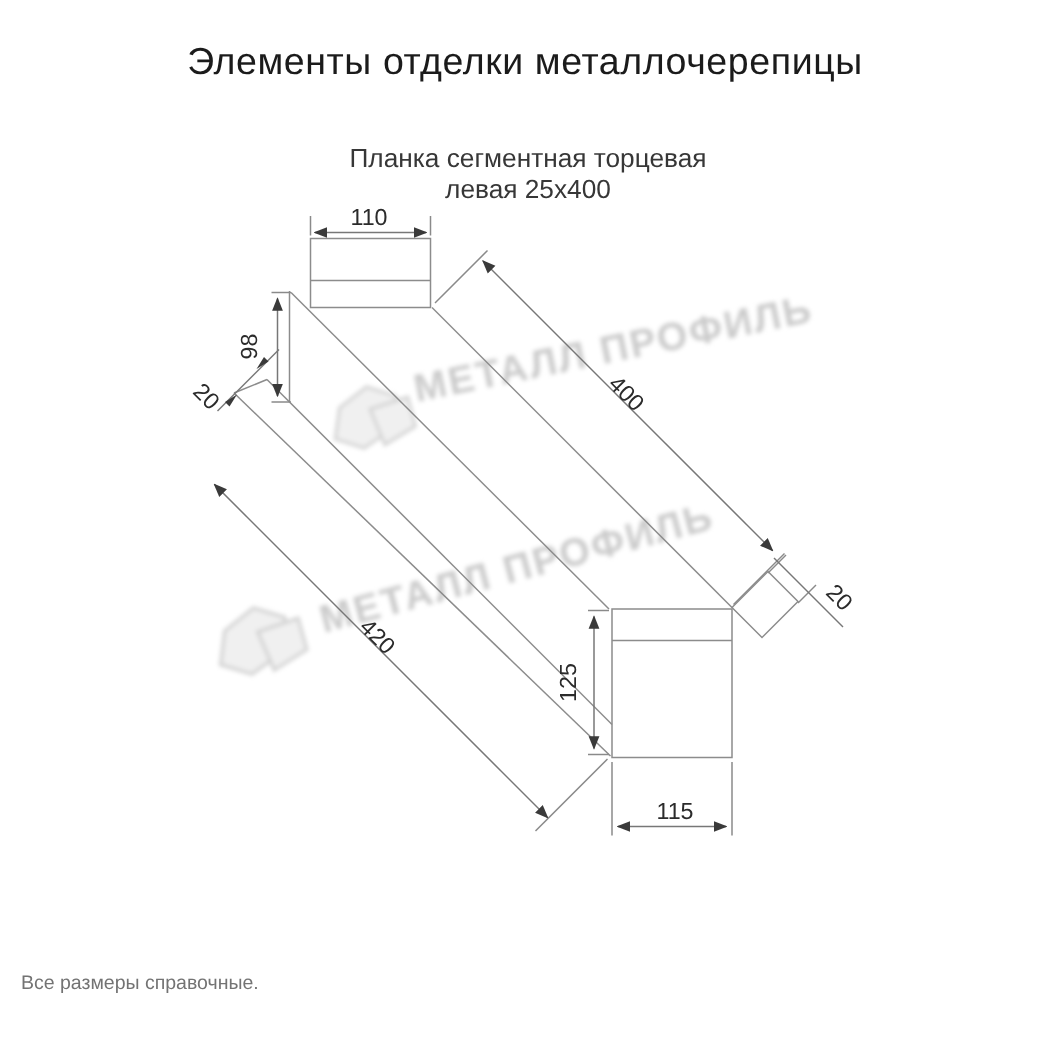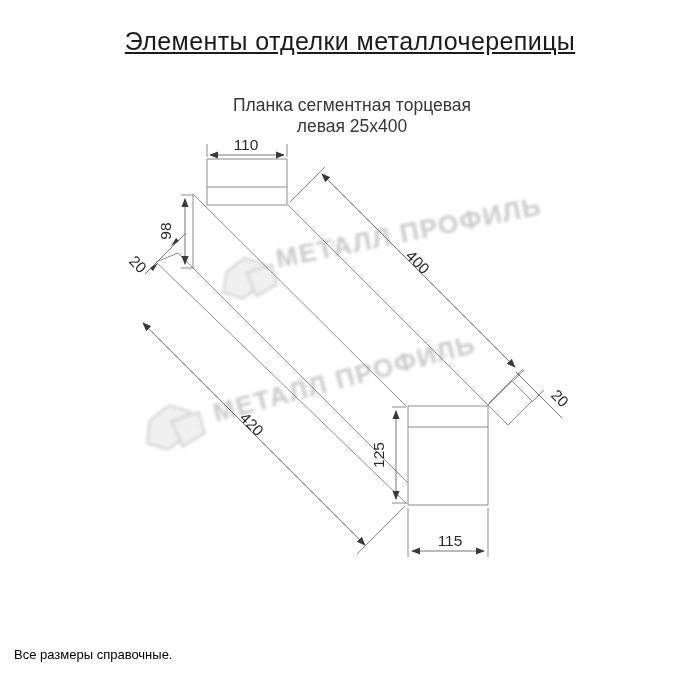--- a/index.html
+++ b/index.html
@@ -4,29 +4,28 @@
 <style>
   html,body{margin:0;padding:0;}
   body{
     width:700px;height:700px;position:relative;background:#ffffff;
     font-family:"Liberation Sans", sans-serif;overflow:hidden;
   }
   .page-title{
     position:absolute;top:27px;left:0;width:700px;
     text-align:center;font-size:25px;letter-spacing:0.4px;
     color:#1b1b1b;
-    text-decoration:underline;
   }
   .subtitle{
     position:absolute;top:95px;left:0;width:704px;
     text-align:center;font-size:17.5px;line-height:21px;color:#373737;
   }
   .footer{
     position:absolute;left:14px;top:646px;
-    font-size:13px;line-height:17.5px;color:#000000;
+    font-size:13px;line-height:17.5px;color:#737373;
   }
   svg{position:absolute;top:0;left:0;}
   svg text{font-family:"Liberation Sans", sans-serif;}
   .dimtxt{font-size:15.5px;fill:#2b2b2b;}
   .part{stroke:#8c8c8c;fill:none;stroke-width:1;}
   .dim{stroke:#777777;fill:none;stroke-width:1;}
   .ext{stroke:#8a8a8a;fill:none;stroke-width:1;}
   .wmtext{font-size:26px;font-weight:bold;letter-spacing:1.5px;fill:#cbcbcb;}
 </style>
 </head>

